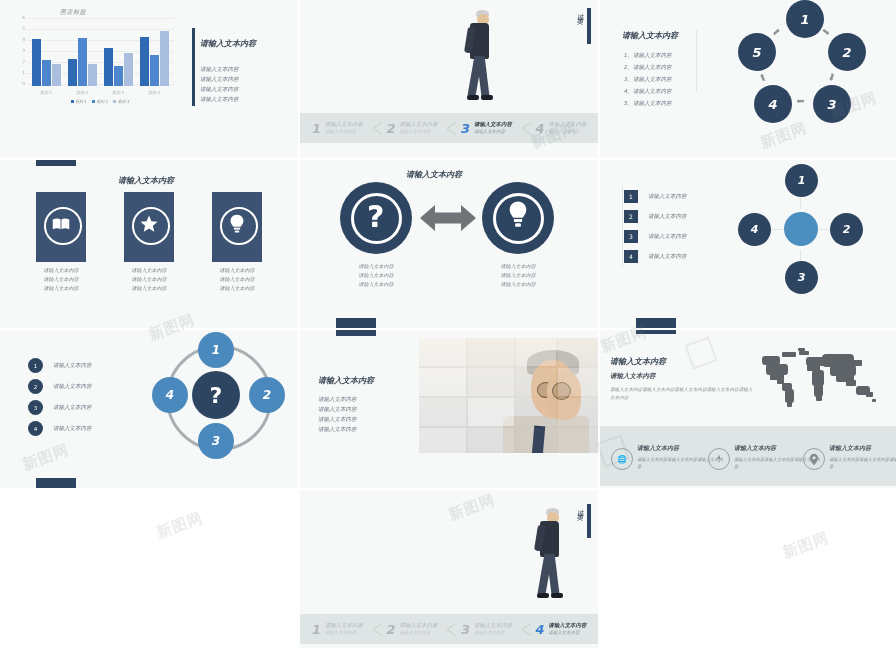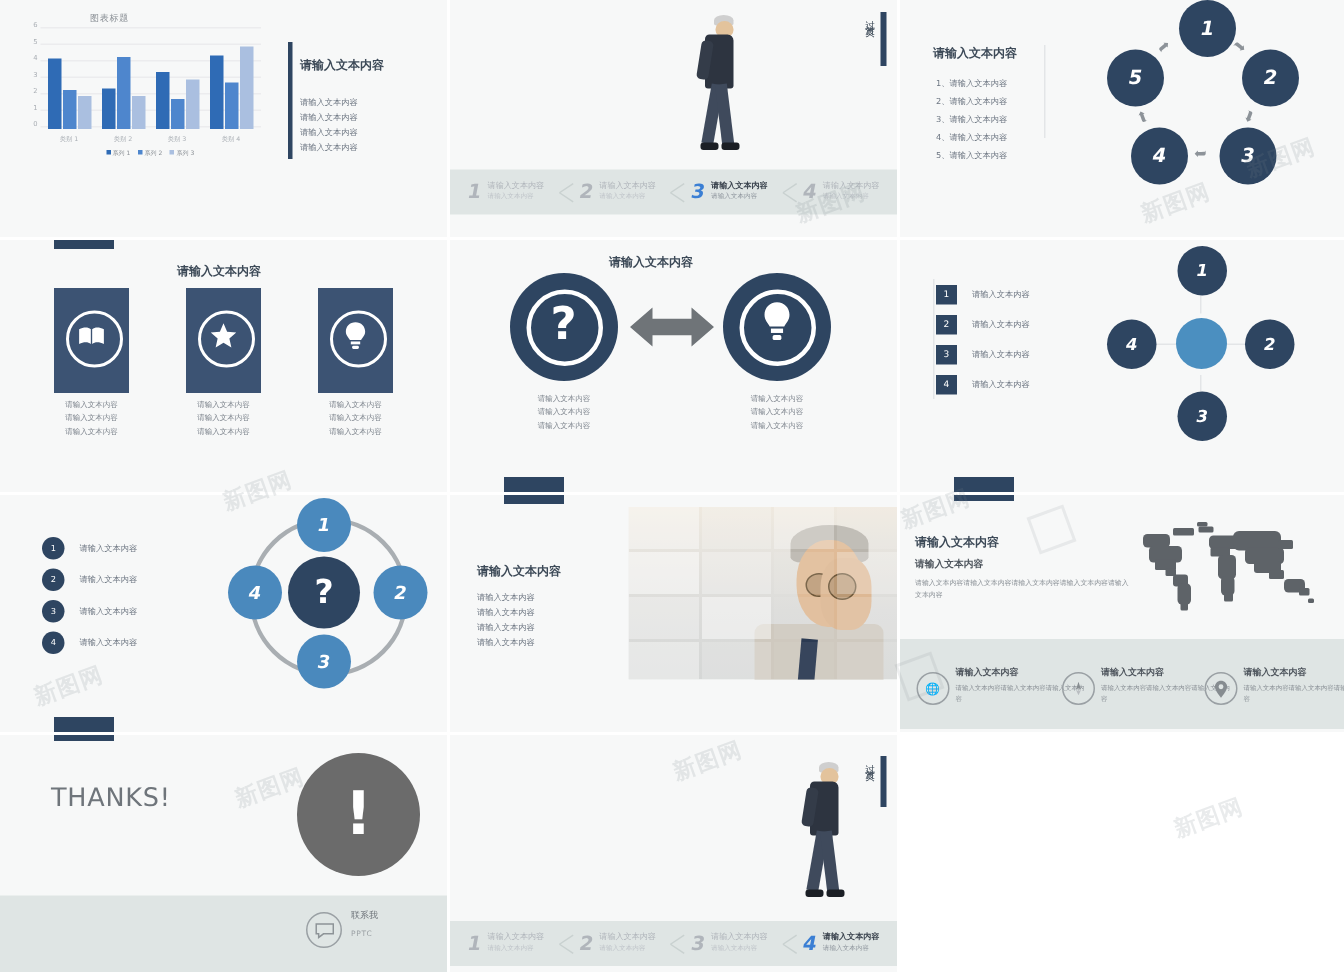--- a/index.html
+++ b/index.html
@@ -15,21 +15,21 @@
   .s-ml{left:0;top:160px;width:298px;height:168px;}
   .s-mc{left:300px;top:160px;width:298px;height:168px;}
   .s-mr{left:600px;top:160px;width:296px;height:168px;}
   .s-cl{left:0;top:330px;width:298px;height:158px;}
   .s-cc{left:300px;top:330px;width:298px;height:158px;}
   .s-cr{left:600px;top:330px;width:296px;height:158px;}
   .s-bl{left:0;top:490px;width:298px;height:158px;}
   .s-bc{left:300px;top:490px;width:298px;height:158px;}
   .s-br{left:600px;top:490px;width:296px;height:158px;}
 
-  .cn{font-family:"DejaVu Sans","Liberation Sans",sans-serif;}
+  .cn{font-family:"DejaVu Sans","Liberation Sans",sans-serif;font-style:italic;}
 
   
   .tab{position:absolute;background:#2e4561;}
 
   
   .chart-title{position:absolute;left:60px;top:8px;font-size:6px;color:#8a8f95;letter-spacing:.5px;}
   .chart-box{position:absolute;left:14px;top:18px;width:160px;height:78px;}
   .yaxis{position:absolute;left:0;top:0;width:12px;height:68px;}
   .ytick{position:absolute;right:1px;font-size:4.5px;color:#a9aeb4;line-height:1;}
   .grid-ln{position:absolute;left:13px;right:0;height:1px;background:#ececee;}
@@ -500,38 +500,20 @@
     <div class="bico" style="left:203px;top:118px;width:20px;height:20px;">
       <svg width="10" height="13" viewBox="0 0 12 16">
           <path d="M6 1 C8.8 1,11 3.2,11 6 C11 9.4,6 15,6 15 C6 15,1 9.4,1 6 C1 3.2,3.2 1,6 1 Z" fill="#868c90"></path>
           <circle cx="6" cy="5.9" r="2" fill="#dfe5e4"></circle>
         </svg>
     </div>
     <div class="bh cn" style="left:229px;top:114px;">请输入文本内容</div>
     <div class="bp cn" style="left:229px;top:126px;">请输入文本内容请输入文本内容请输入文本内容</div>
   </div>
 
-  <div class="slide s-bl">
-    <div class="tab" style="left:36px;top:-10px;width:40px;height:14px;"></div>
-
-    <div class="thanks" style="left:34px;top:32px;">THANKS!</div>
-
-    <div class="excl" style="left:198px;top:12px;width:82px;height:82px;">
-      <b>!</b>
-    </div>
-
-    <div class="contact-band" style="left:0;top:107px;width:298px;height:51px;"></div>
-    <div class="cico" style="left:204px;top:118px;width:22px;height:22px;display:flex;align-items:center;justify-content:center;">
-      <svg width="13" height="11" viewBox="0 0 16 13">
-          <path d="M1 1 h14 v8 h-8 l-4 3 v-3 h-2 z" fill="none" stroke="#8d9397" stroke-width="1.2"></path>
-        </svg>
-    </div>
-    <div style="position:absolute;left:234px;top:116px;font-size:6px;color:#6f757b;" class="cn">联系我</div>
-    <div style="position:absolute;left:234px;top:130px;font-size:5px;color:#9aa0a4;letter-spacing:.5px;">PPTC</div>
-  </div>
 
   <div class="slide s-bc">
     <div class="vert cn" style="right:14px;top:14px;">过渡页</div>
     <div class="vert-bar" style="right:7px;top:14px;height:34px;"></div>
 
     <div class="man" style="left:230px;top:18px;width:40px;height:100px;">
       <div class="hair" style="left:16px;top:0;width:13px;height:7px;"></div>
       <div class="head" style="left:17px;top:4px;width:12px;height:11px;"></div>
       <div class="torso" style="left:10px;top:13px;width:19px;height:36px;"></div>
       <div class="arm" style="left:6px;top:17px;width:8px;height:26px;transform:rotate(9deg);"></div>

